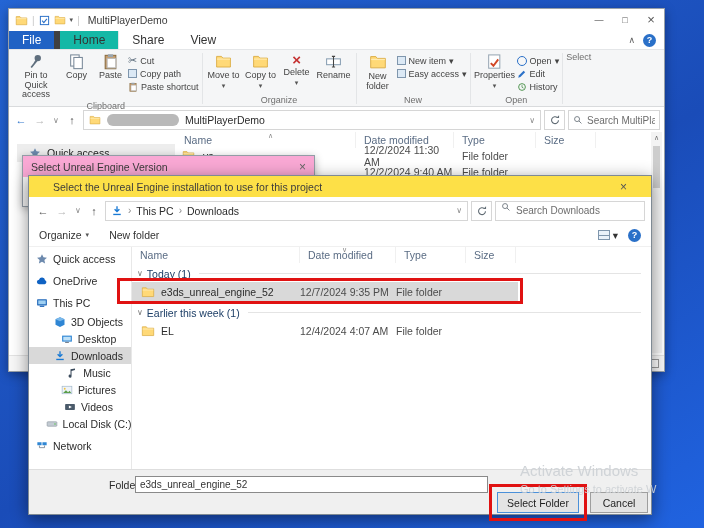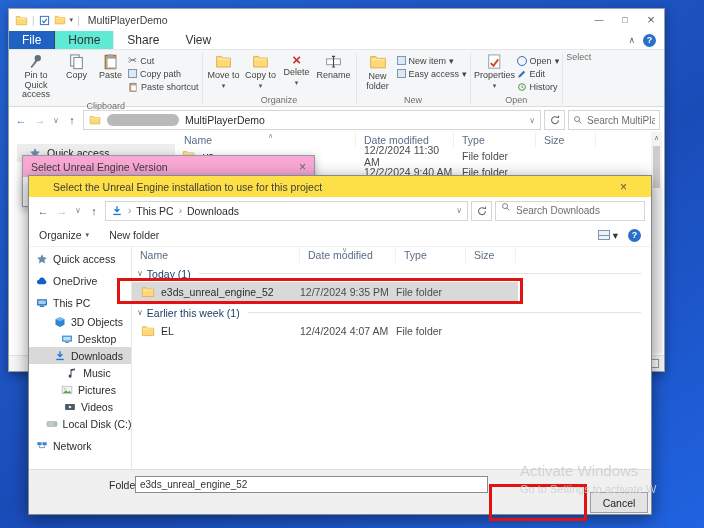--- a/index.html
+++ b/index.html
@@ -19,21 +19,21 @@
 .qat .sep { color:#c9c9c9; font-size:10px; }
 .qat .caret { font-size:7px; color:#555; }
 .tb-title { margin-left:8px; font-size:10.5px; color:#3c3c3c; }
 .wctrl { margin-left:auto; display:flex; height:22px; }
 .wctrl span { width:26px; text-align:center; line-height:22px; color:#555; }
 .wctrl .min { font-size:9px; } .wctrl .max { font-size:9px; } .wctrl .cls { font-size:13px; }
 
 .tabs { display:flex; align-items:stretch; height:19px; background:#fff; border-bottom:1px solid #e4e6e8; }
 .tab { padding:0 13px; line-height:19px; font-size:12px; color:#333; }
 .tab.file { background:#2062c4; color:#fff; }
-.tab.active { background:#5eead4; border-left:1px solid #404040; border-right:1px solid #e4e6e8; }
+.tab.active { background:#14b8a6; border-left:6px solid #404040; border-right:1px solid #e4e6e8; }
 .tabs-right { margin-left:auto; display:flex; align-items:center; gap:8px; padding-right:8px; }
 .collapse-caret { font-size:9px; color:#666; }
 .helpdot { width:13px; height:13px; border-radius:50%; background:#2a70c8; color:#fff; font-size:9px; font-weight:bold; text-align:center; line-height:13px; }
 
 .ribbon { height:57px; background:#f5f6f7; border-bottom:1px solid #d9dbdd; display:flex; align-items:stretch; padding:1px 0 0 2px; }
 .rgroup { display:flex; flex-direction:column; padding:0 2px; }
 .rgroup .items { flex:1; display:flex; align-items:flex-start; gap:1px; }
 .rgroup .glabel { text-align:center; font-size:9px; color:#6e6e6e; height:12px; line-height:12px; }
 .rsep { width:1px; background:#e3e5e7; margin:2px 1px; }
 .bigbtn { display:flex; flex-direction:column; align-items:center; font-size:9px; color:#444; text-align:center; line-height:9.5px; padding:2px 1px 0 1px; }
@@ -644,20 +644,21 @@
           <span class="f-date">12/4/2024 4:07 AM</span>
           <span class="f-type">File folder</span>
         </div>
       </div>
     </div>
 
     <div class="p-footer">
       <span class="f-label">Folder:</span>
       <input class="f-input" value="e3ds_unreal_engine_52" style="">
     </div>
+    <button class="btn" id="btn-select">Select Folder</button>
     <button class="btn" id="btn-cancel">Cancel</button>
 
     <div class="redbox" id="redbox-row"></div>
     <div class="redbox" id="redbox-btn"></div>
   </div>
 
   <div class="watermark">
     <div class="l1">Activate Windows</div>
     <div class="l2">Go to Settings to activate W</div>
   </div>

